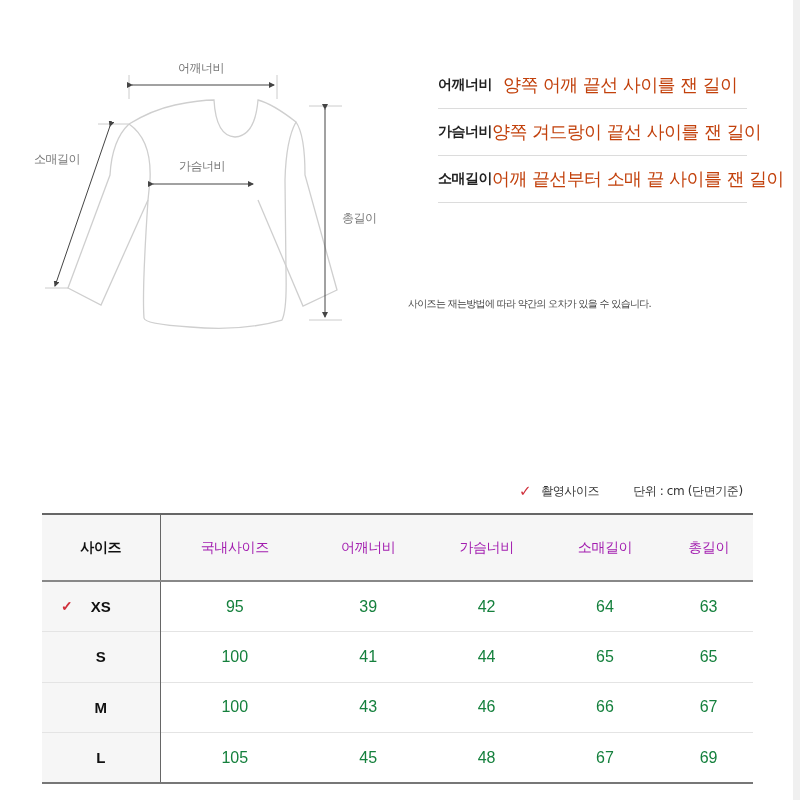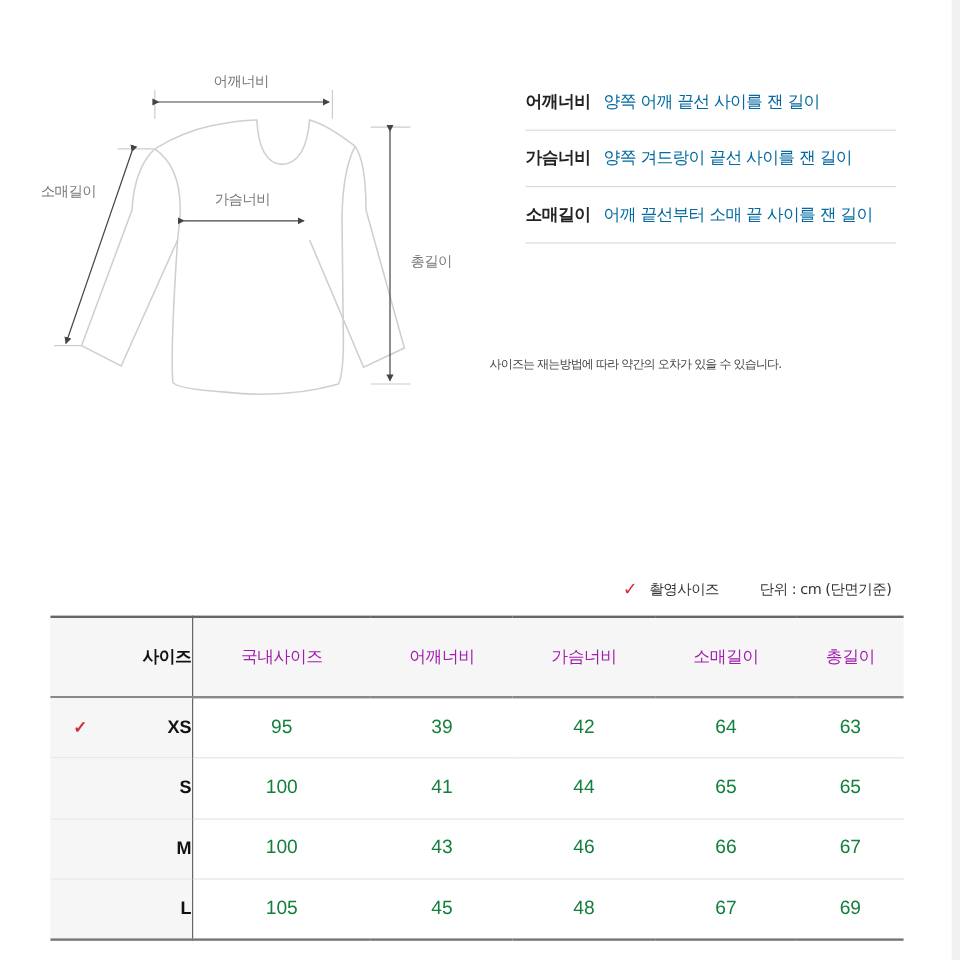--- a/index.html
+++ b/index.html
@@ -10,37 +10,37 @@
 
     
     .diagram { position: absolute; left: 0; top: 40px; width: 400px; height: 300px; }
     .diagram svg { position: absolute; left: 0; top: 0; }
     .dlabel { position: absolute; font-size: 12px; color: #777; white-space: nowrap; letter-spacing: -0.5px; }
 
     
     .desc-list { position: absolute; left: 438px; top: 62px; width: 309px; }
     .desc-row { height: 47px; display: flex; align-items: center; border-bottom: 1px solid #dcdcdc; }
     .desc-term { font-size: 14px; font-weight: bold; color: #222; width: 65px; letter-spacing: -0.5px; white-space: nowrap; }
-    .desc-text { font-size: 14px; color: #0369a1; letter-spacing: -0.6px; white-space: nowrap; }
+    .desc-text { font-size: 18px; color: #c2410c; letter-spacing: -0.6px; white-space: nowrap; }
     .notice { position: absolute; left: 408px; top: 297px; font-size: 10px; color: #444; letter-spacing: -0.7px; white-space: nowrap; }
 
     
     .legend { position: absolute; top: 482px; left: 519px; display: flex; align-items: center; font-size: 12px; color: #333; white-space: nowrap; letter-spacing: -0.4px; }
     .legend .check { color: #d0303c; font-size: 15px; font-weight: bold; margin-right: 10px; }
     .legend .unit { margin-left: 34px; }
 
     
     .size-table { position: absolute; left: 42px; top: 513px; width: 711px; border-collapse: collapse; font-size: 15px; }
     .size-table th, .size-table td { text-align: center; padding: 0; }
     .size-table thead tr { height: 67px; background: #f6f6f6; border-top: 2px solid #666; border-bottom: 2px solid #888; }
     .size-table thead th { font-weight: normal; color: #a21caf; font-size: 14px; letter-spacing: -0.4px; }
     .size-table thead th.size-col { font-weight: bold; }
     .size-table tbody tr { height: 50.5px; border-bottom: 1px solid #e4e4e4; }
     .size-table tbody tr:last-child { border-bottom: 2px solid #777; }
-    .size-table .size-col { width: 118px; background: #f6f6f6; border-right: 1.5px solid #666; font-weight: bold; color: #111; position: relative; text-align: right; }
+    .size-table .size-col { width: 118px; background: #f6f6f6; border-right: 1.5px solid #666; font-weight: bold; color: #111; position: relative; }
     .size-table td { color: #15803d; }
     .size-table td.size-col { font-family: "Liberation Sans", sans-serif; font-size: 15px; }
     .size-table td.num { font-family: "Liberation Sans", sans-serif; font-size: 16px; }
     .row-check { position: absolute; left: 19px; top: 50%; transform: translateY(-55%); color: #d0303c; font-size: 14px; font-weight: bold; }
   </style>
 </head>
 <body>
 
 <div class="right-strip"></div>
 

